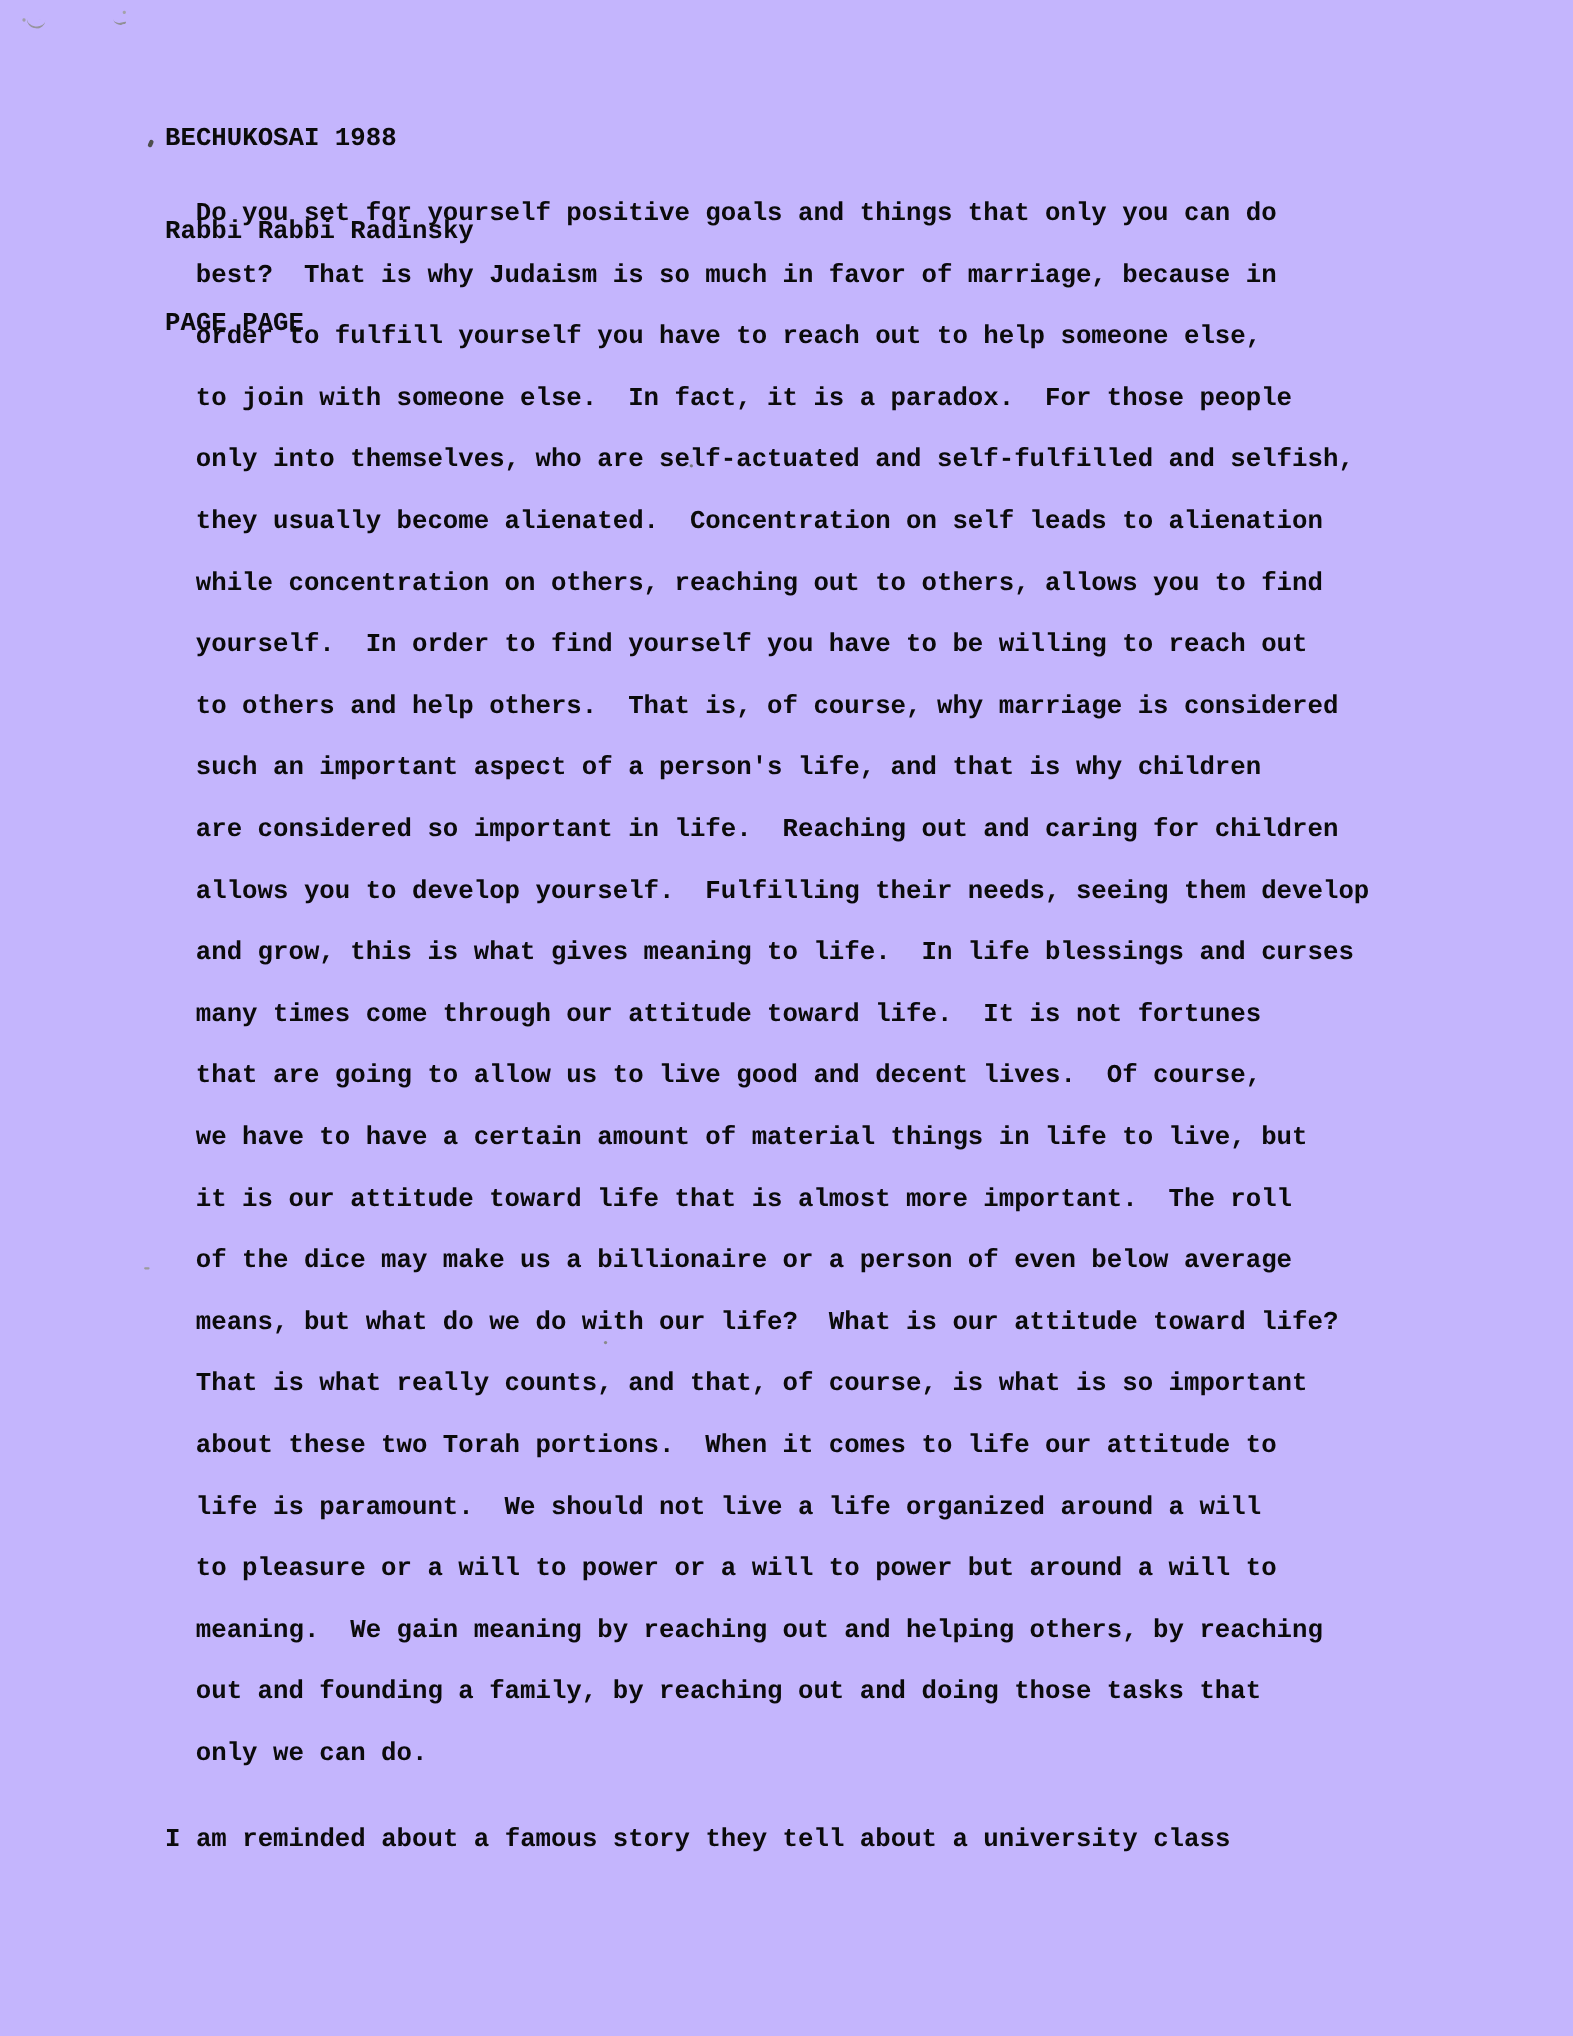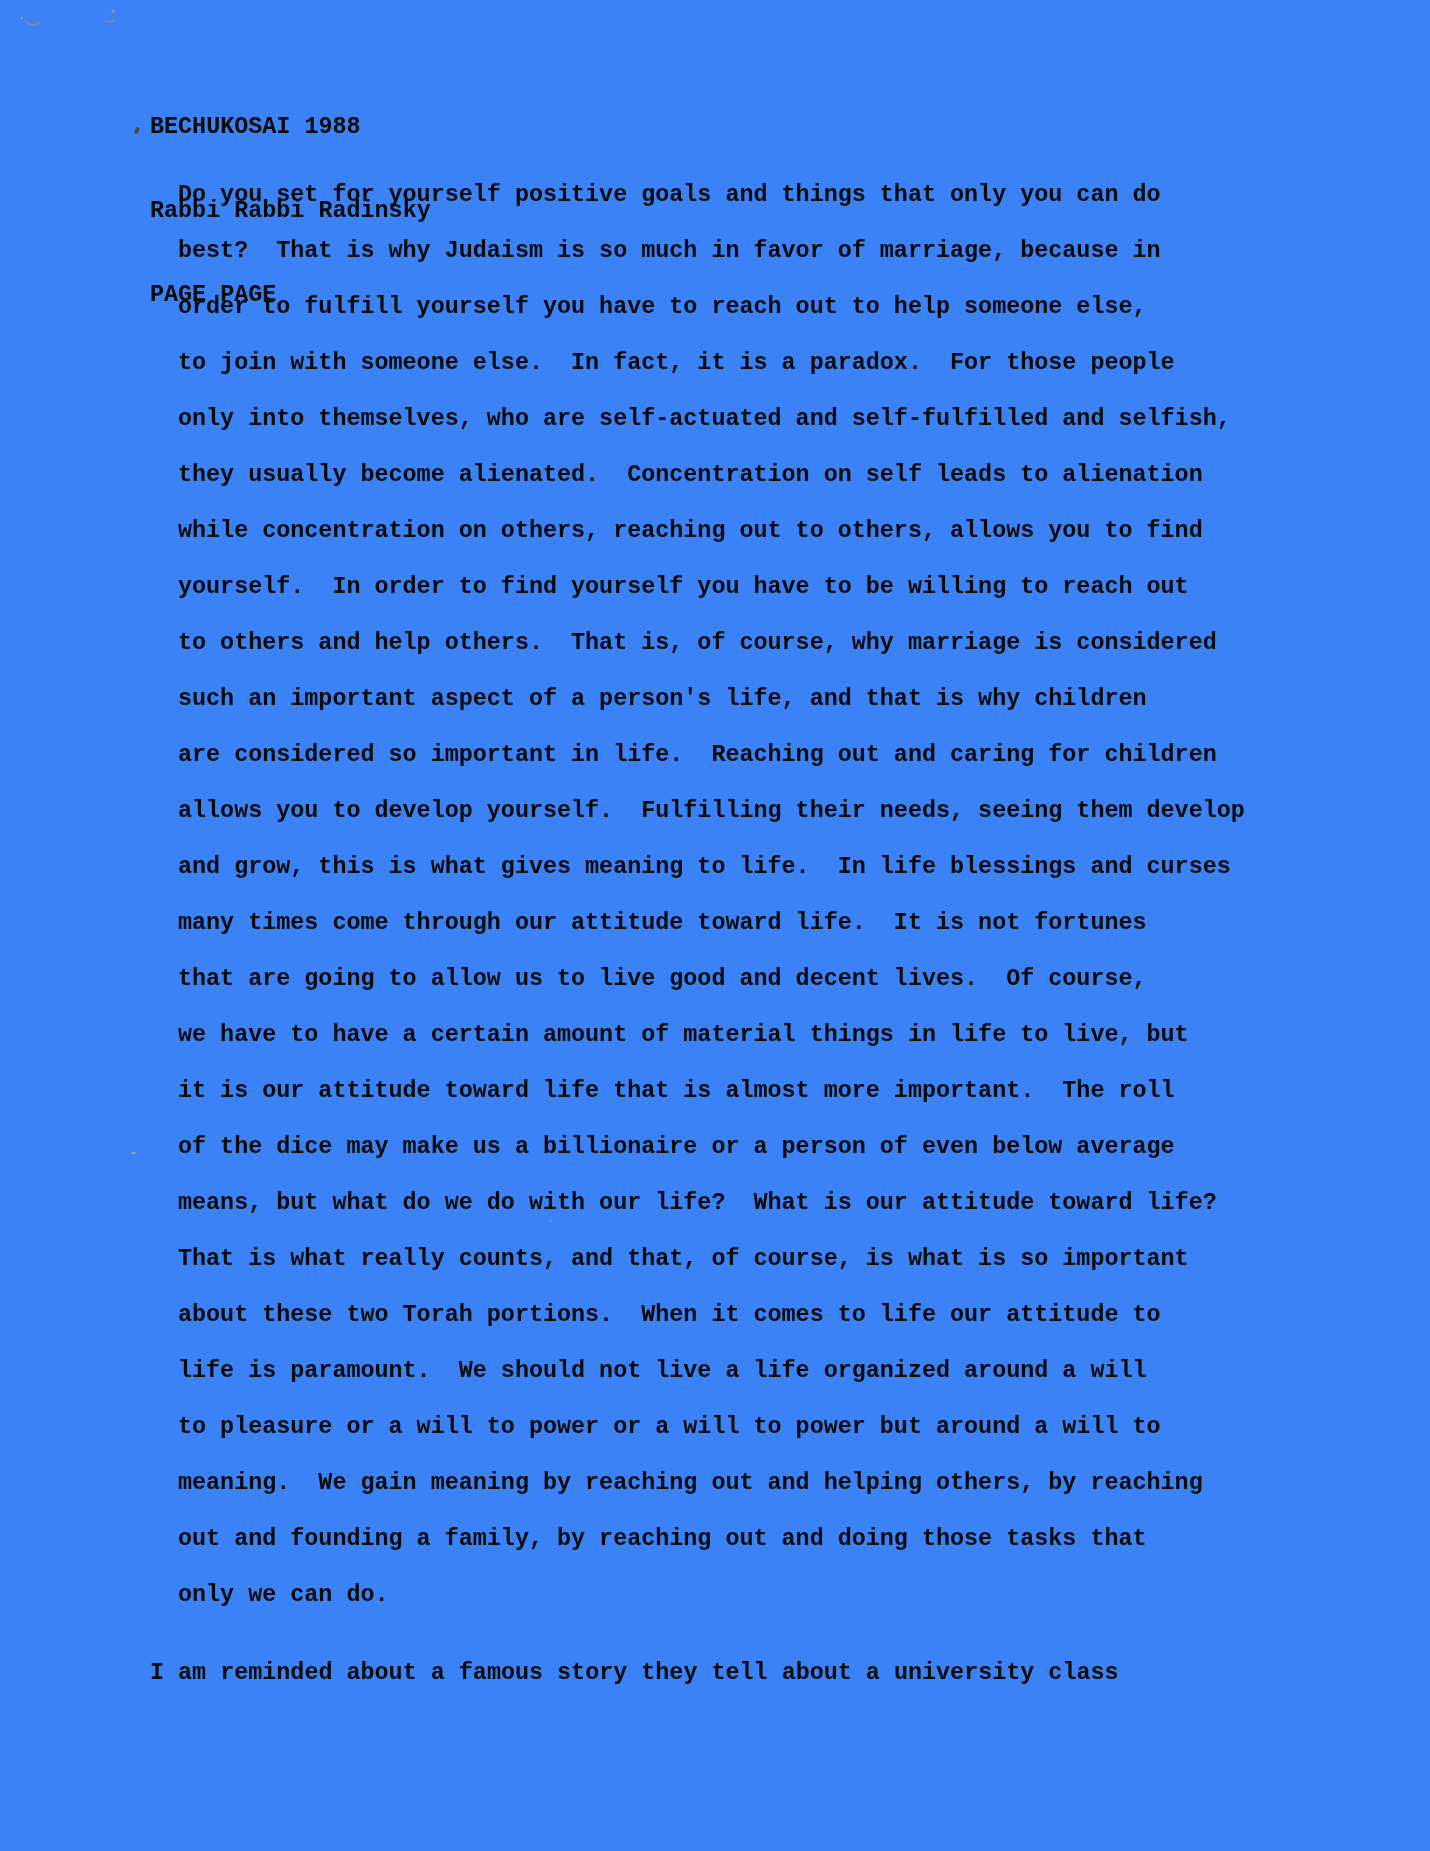--- a/index.html
+++ b/index.html
@@ -5,21 +5,21 @@
   html, body {
     margin: 0;
     padding: 0;
     background: #e8e8e8;
   }
   .page {
     position: relative;
     width: 1430px;
     height: 1851px;
     margin: 0 auto;
-    background: #3b82f6;
+    background: #c4b5fd;
     overflow: hidden;
     font-family: "Liberation Mono", "DejaVu Sans Mono", monospace;
     font-weight: bold;
     color: #0b0b0b;
   }
   .header {
     position: absolute;
     left: 150px;
     top: 57px;
     font-size: 23.4px;

